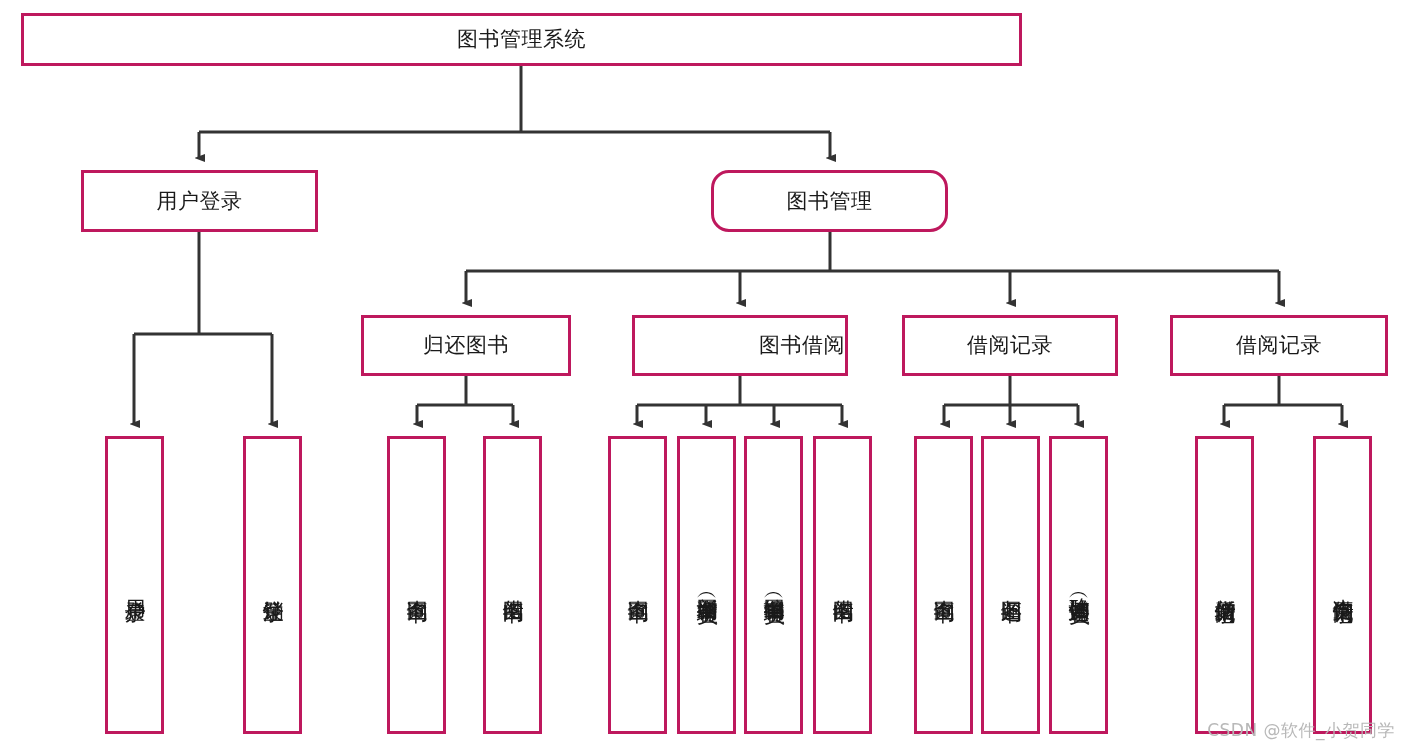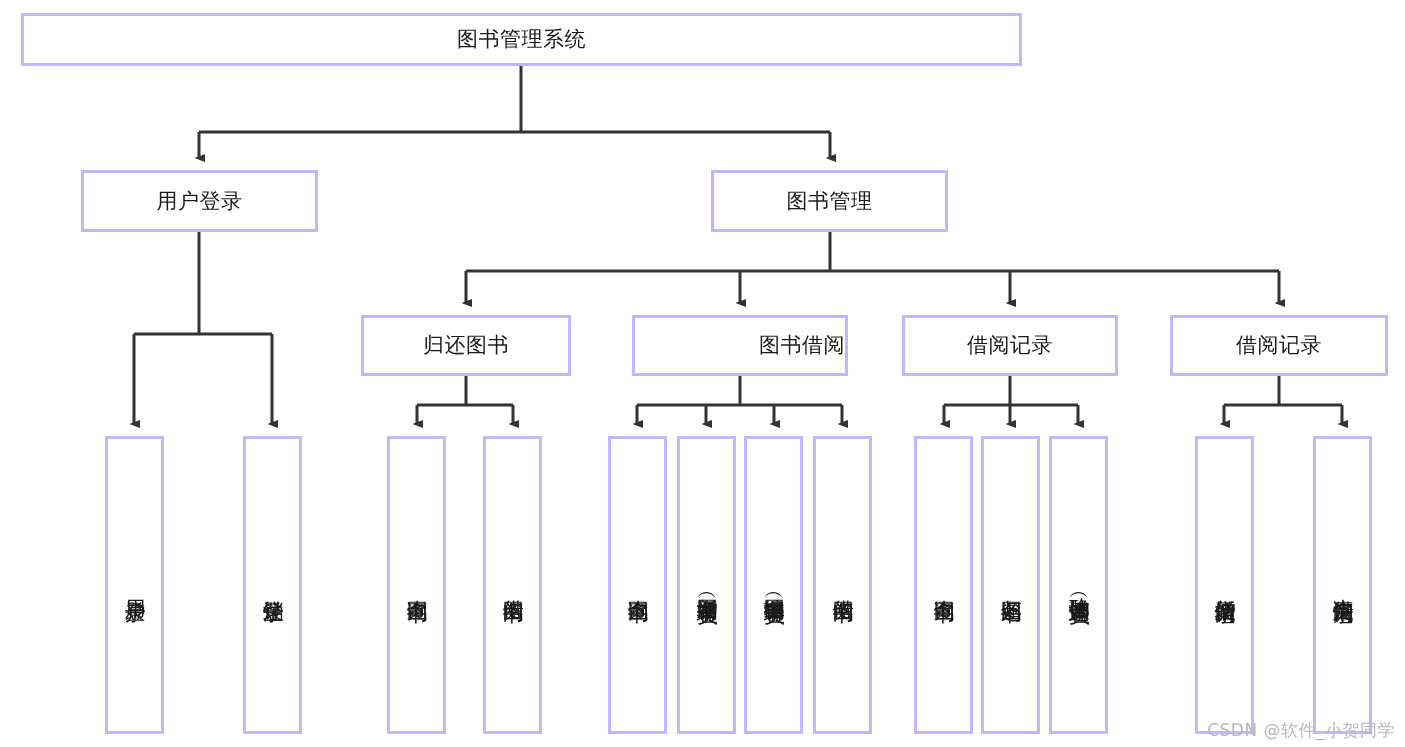--- a/index.html
+++ b/index.html
@@ -23,21 +23,21 @@
     left: 0;
     top: 0;
     width: 1405px;
     height: 747px;
     pointer-events: none;
   }
   .node {
     position: absolute;
     box-sizing: border-box;
     background: #ffffff;
-    border: 3px solid #c4b5fd;
+    border: 3px solid #be185d;
     display: flex;
     align-items: center;
     justify-content: center;
     text-align: center;
   }
   .node .label {
     font-size: 21px;
     line-height: 1.18;
     color: #1a1a1a;
     letter-spacing: 0.5px;
@@ -123,21 +123,21 @@
     </g>
   </svg>
 
   <div class="node" style="left:21px; top:13px; width:1001px; height:53px;">
     <span class="label">图书管理系统</span>
   </div>
 
   <div class="node" style="left:81px; top:170px; width:237px; height:62px;">
     <span class="label">用户登录</span>
   </div>
-  <div class="node" style="left:711px; top:170px; width:237px; height:62px;">
+  <div class="node" style="left:711px; top:170px; width:237px; height:62px;border-radius:18px;">
     <span class="label">图书管理</span>
   </div>
 
   <div class="node" style="left:361px; top:315px; width:210px; height:61px;">
     <span class="label">归还图书</span>
   </div>
   <div class="node" style="left:632px; top:315px; width:216px; height:61px;justify-content:flex-end;">
     <span class="label">图书借阅</span>
   </div>
   <div class="node" style="left:902px; top:315px; width:216px; height:61px;">

